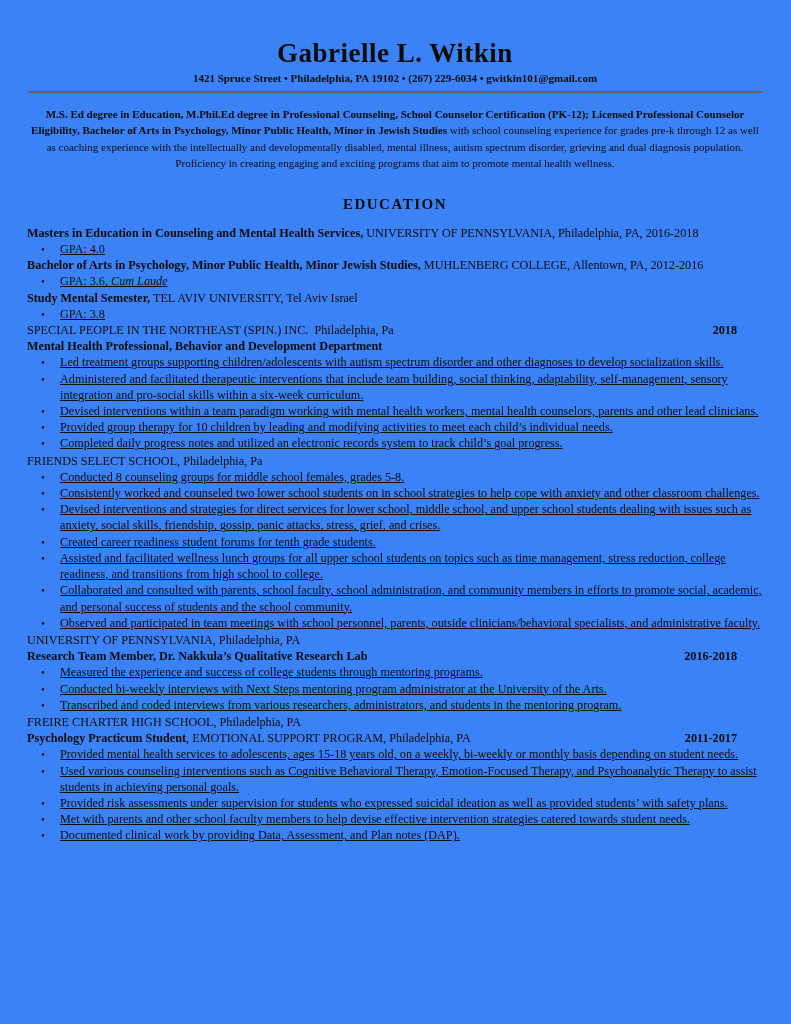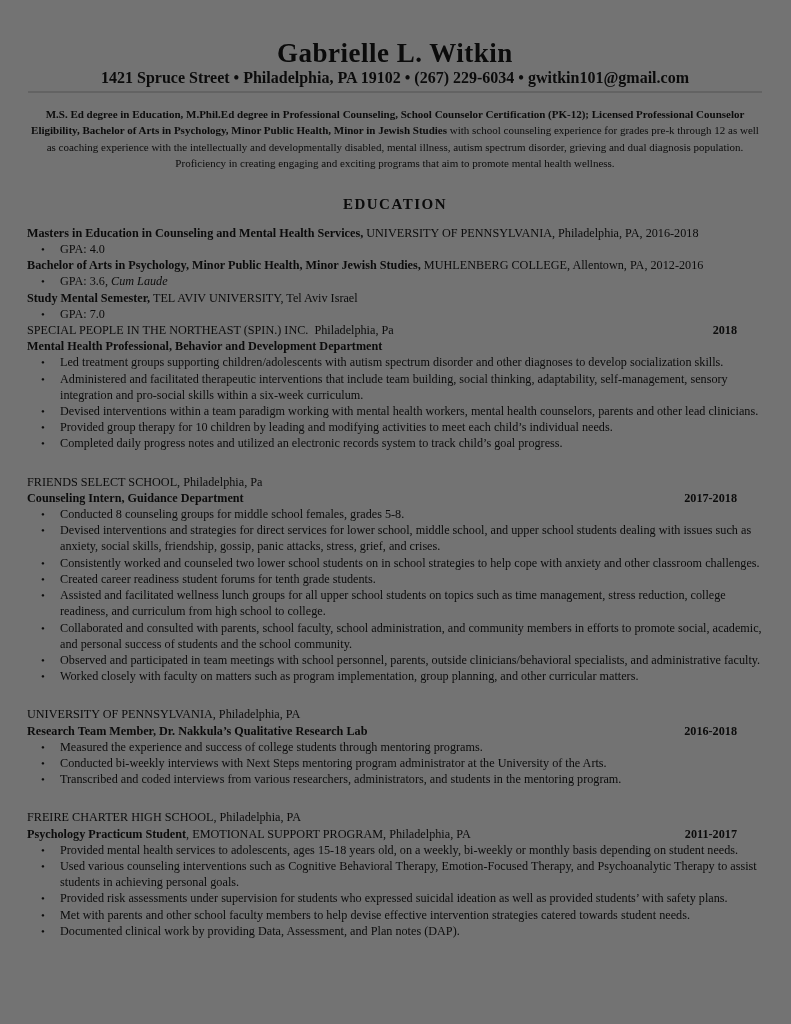--- a/index.html
+++ b/index.html
@@ -2,40 +2,40 @@
 <html><head>
 <meta charset="utf-8">
 <style>
   * { box-sizing: border-box; }
   html, body { margin: 0; padding: 0; background: #ffffff; }
   .page {
     width: 791px;
     height: 1024px;
     margin: 0 auto;
     padding: 38px 28px 0 27px;
-    background: #737373;
+    background: #3b82f6;
     color: #0b0b0b;
     font-family: "Liberation Serif", "DejaVu Serif", serif;
     font-size: 12.2px;
     line-height: 16.2px;
     overflow: hidden;
   }
   .name {
     margin: 0;
     text-align: center;
     font-size: 27px;
     line-height: 30px;
     font-weight: bold;
     letter-spacing: 0.5px;
   }
   .contact {
     margin-top: 3px;
     text-align: center;
     font-weight: bold;
-    font-size: 16px;
+    font-size: 11px;
     line-height: 14px;
   }
   .rule {
     border: none;
     border-top: 2px solid #636363;
     margin: 6px 1px 13px 1px;
   }
   .summary {
     margin: 0;
     text-align: center;
@@ -55,29 +55,30 @@
   .edu-line { line-height: 16.2px; }
   ul.bullets {
     list-style: none;
     margin: 0;
     padding: 0;
   }
   ul.bullets li {
     position: relative;
     padding-left: 33px;
     line-height: 16.2px;
+    text-decoration: underline;
   }
   ul.bullets li::before {
     content: "\2022";
     position: absolute;
     left: 14px;
     top: 0;
     font-size: 11px;
   }
-  .job { margin-top: 22px; }
+  .job { margin-top: 1px; }
   .line-flex {
     display: flex;
     justify-content: space-between;
     align-items: baseline;
     line-height: 16.2px;
     gap: 37px;
   }
   .company { white-space: pre-wrap; line-height: 16.2px; }
   .date { font-weight: bold; white-space: nowrap; padding-right: 26px; }
 </style>
@@ -100,21 +101,21 @@
     <div class="edu-line"><span class="b">Masters in Education in Counseling and Mental Health Services,</span><span> UNIVERSITY OF PENNSYLVANIA, Philadelphia, PA, 2016-2018</span></div>
     <ul class="bullets">
       <li><span>GPA: 4.0</span><span class="i"></span></li>
     </ul>
     <div class="edu-line"><span class="b">Bachelor of Arts in Psychology, Minor Public Health, Minor Jewish Studies,</span><span> MUHLENBERG COLLEGE, Allentown, PA, 2012-2016</span></div>
     <ul class="bullets">
       <li><span>GPA: 3.6, </span><span class="i">Cum Laude</span></li>
     </ul>
     <div class="edu-line"><span class="b">Study Mental Semester,</span><span> TEL AVIV UNIVERSITY, Tel Aviv Israel</span></div>
     <ul class="bullets">
-      <li><span>GPA: 7.0</span><span class="i"></span></li>
+      <li><span>GPA: 3.8</span><span class="i"></span></li>
     </ul>
   </section>
 
 
   <section>
 
     <div class="job" style="margin-top:0">
       <div class="line-flex">
         <span class="company">SPECIAL PEOPLE IN THE NORTHEAST (SPIN.) INC.  Philadelphia, Pa</span>
         <span class="date">2018</span>
@@ -124,33 +125,28 @@
         <li>Led treatment groups supporting children/adolescents with autism spectrum disorder and other diagnoses to develop socialization skills.</li>
         <li>Administered and facilitated therapeutic interventions that include team building, social thinking, adaptability, self-management, sensory integration and pro-social skills within a six-week curriculum.</li>
         <li>Devised interventions within a team paradigm working with mental health workers, mental health counselors, parents and other lead clinicians.</li>
         <li>Provided group therapy for 10 children by leading and modifying activities to meet each child’s individual needs.</li>
         <li>Completed daily progress notes and utilized an electronic records system to track child’s goal progress.</li>
       </ul>
     </div>
 
     <div class="job">
       <div class="company">FRIENDS SELECT SCHOOL, Philadelphia, Pa</div>
-      <div class="line-flex">
-        <span><span class="b">Counseling Intern, Guidance Department</span><span></span></span>
-        <span class="date">2017-2018</span>
-      </div>
       <ul class="bullets">
         <li>Conducted 8 counseling groups for middle school females, grades 5-8.</li>
+        <li>Consistently worked and counseled two lower school students on in school strategies to help cope with anxiety and other classroom challenges.</li>
         <li>Devised interventions and strategies for direct services for lower school, middle school, and upper school students dealing with issues such as anxiety, social skills, friendship, gossip, panic attacks, stress, grief, and crises.</li>
-        <li>Consistently worked and counseled two lower school students on in school strategies to help cope with anxiety and other classroom challenges.</li>
         <li>Created career readiness student forums for tenth grade students.</li>
-        <li>Assisted and facilitated wellness lunch groups for all upper school students on topics such as time management, stress reduction, college readiness, and curriculum from high school to college.</li>
+        <li>Assisted and facilitated wellness lunch groups for all upper school students on topics such as time management, stress reduction, college readiness, and transitions from high school to college.</li>
         <li>Collaborated and consulted with parents, school faculty, school administration, and community members in efforts to promote social, academic, and personal success of students and the school community.</li>
         <li>Observed and participated in team meetings with school personnel, parents, outside clinicians/behavioral specialists, and administrative faculty.</li>
-        <li>Worked closely with faculty on matters such as program implementation, group planning, and other curricular matters.</li>
       </ul>
     </div>
 
     <div class="job">
       <div class="company">UNIVERSITY OF PENNSYLVANIA, Philadelphia, PA</div>
       <div class="line-flex">
         <span><span class="b">Research Team Member, Dr. Nakkula’s Qualitative Research Lab</span><span></span></span>
         <span class="date">2016-2018</span>
       </div>
       <ul class="bullets">

